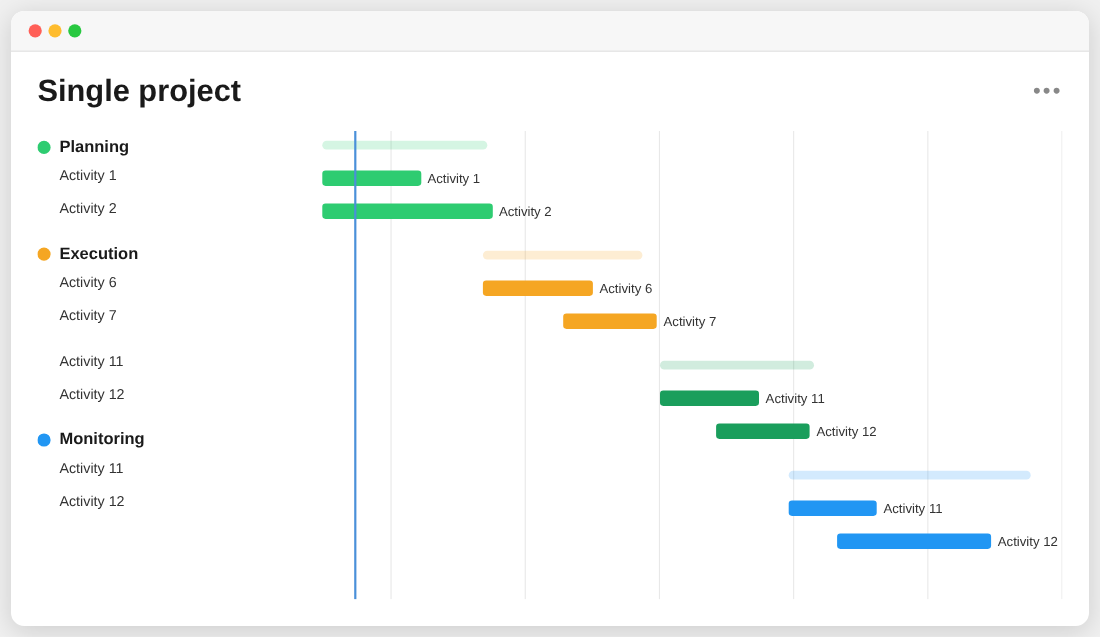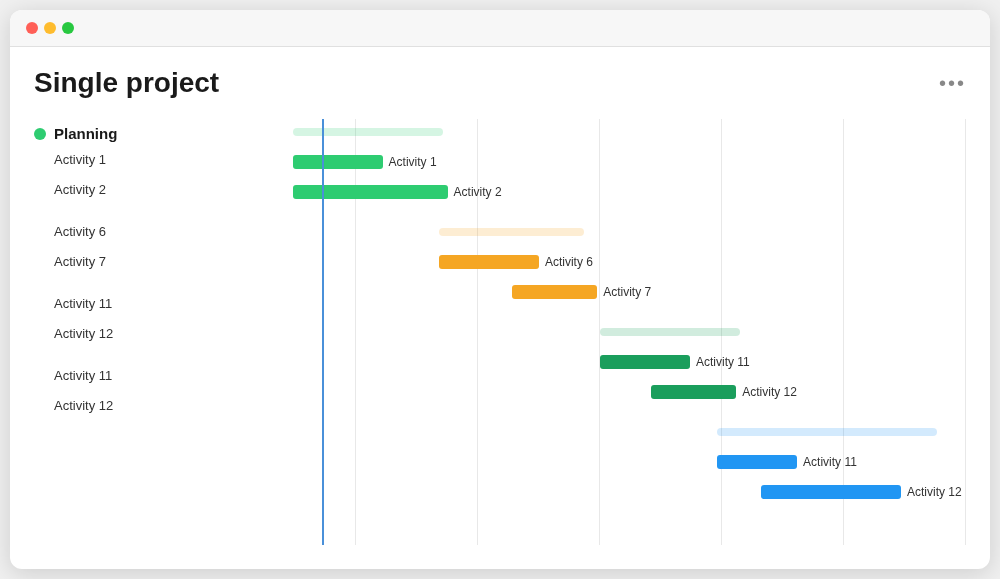--- a/index.html
+++ b/index.html
@@ -180,28 +180,36 @@
       <div class="left-panel">
 
         <div class="group-header">
           <div class="group-dot" style="background:#2ecc71"></div>
           <span>Planning</span>
         </div>
         <div class="activity-row-label">Activity 1</div>
         <div class="activity-row-label">Activity 2</div>
         <div class="group-spacer"></div>
 
+        <div class="group-header">
+          <div class="group-dot" style="background:#f5a623"></div>
+          <span>Execution</span>
+        </div>
         <div class="activity-row-label">Activity 6</div>
         <div class="activity-row-label">Activity 7</div>
         <div class="group-spacer"></div>
 
         <div class="activity-row-label">Activity 11</div>
         <div class="activity-row-label">Activity 12</div>
         <div class="group-spacer"></div>
 
+        <div class="group-header">
+          <div class="group-dot" style="background:#2196f3"></div>
+          <span>Monitoring</span>
+        </div>
         <div class="activity-row-label">Activity 11</div>
         <div class="activity-row-label">Activity 12</div>
 
       </div>
 
       <div class="right-panel">
 
         <div class="grid-lines">
           <div class="grid-col"></div>
           <div class="grid-col"></div>

